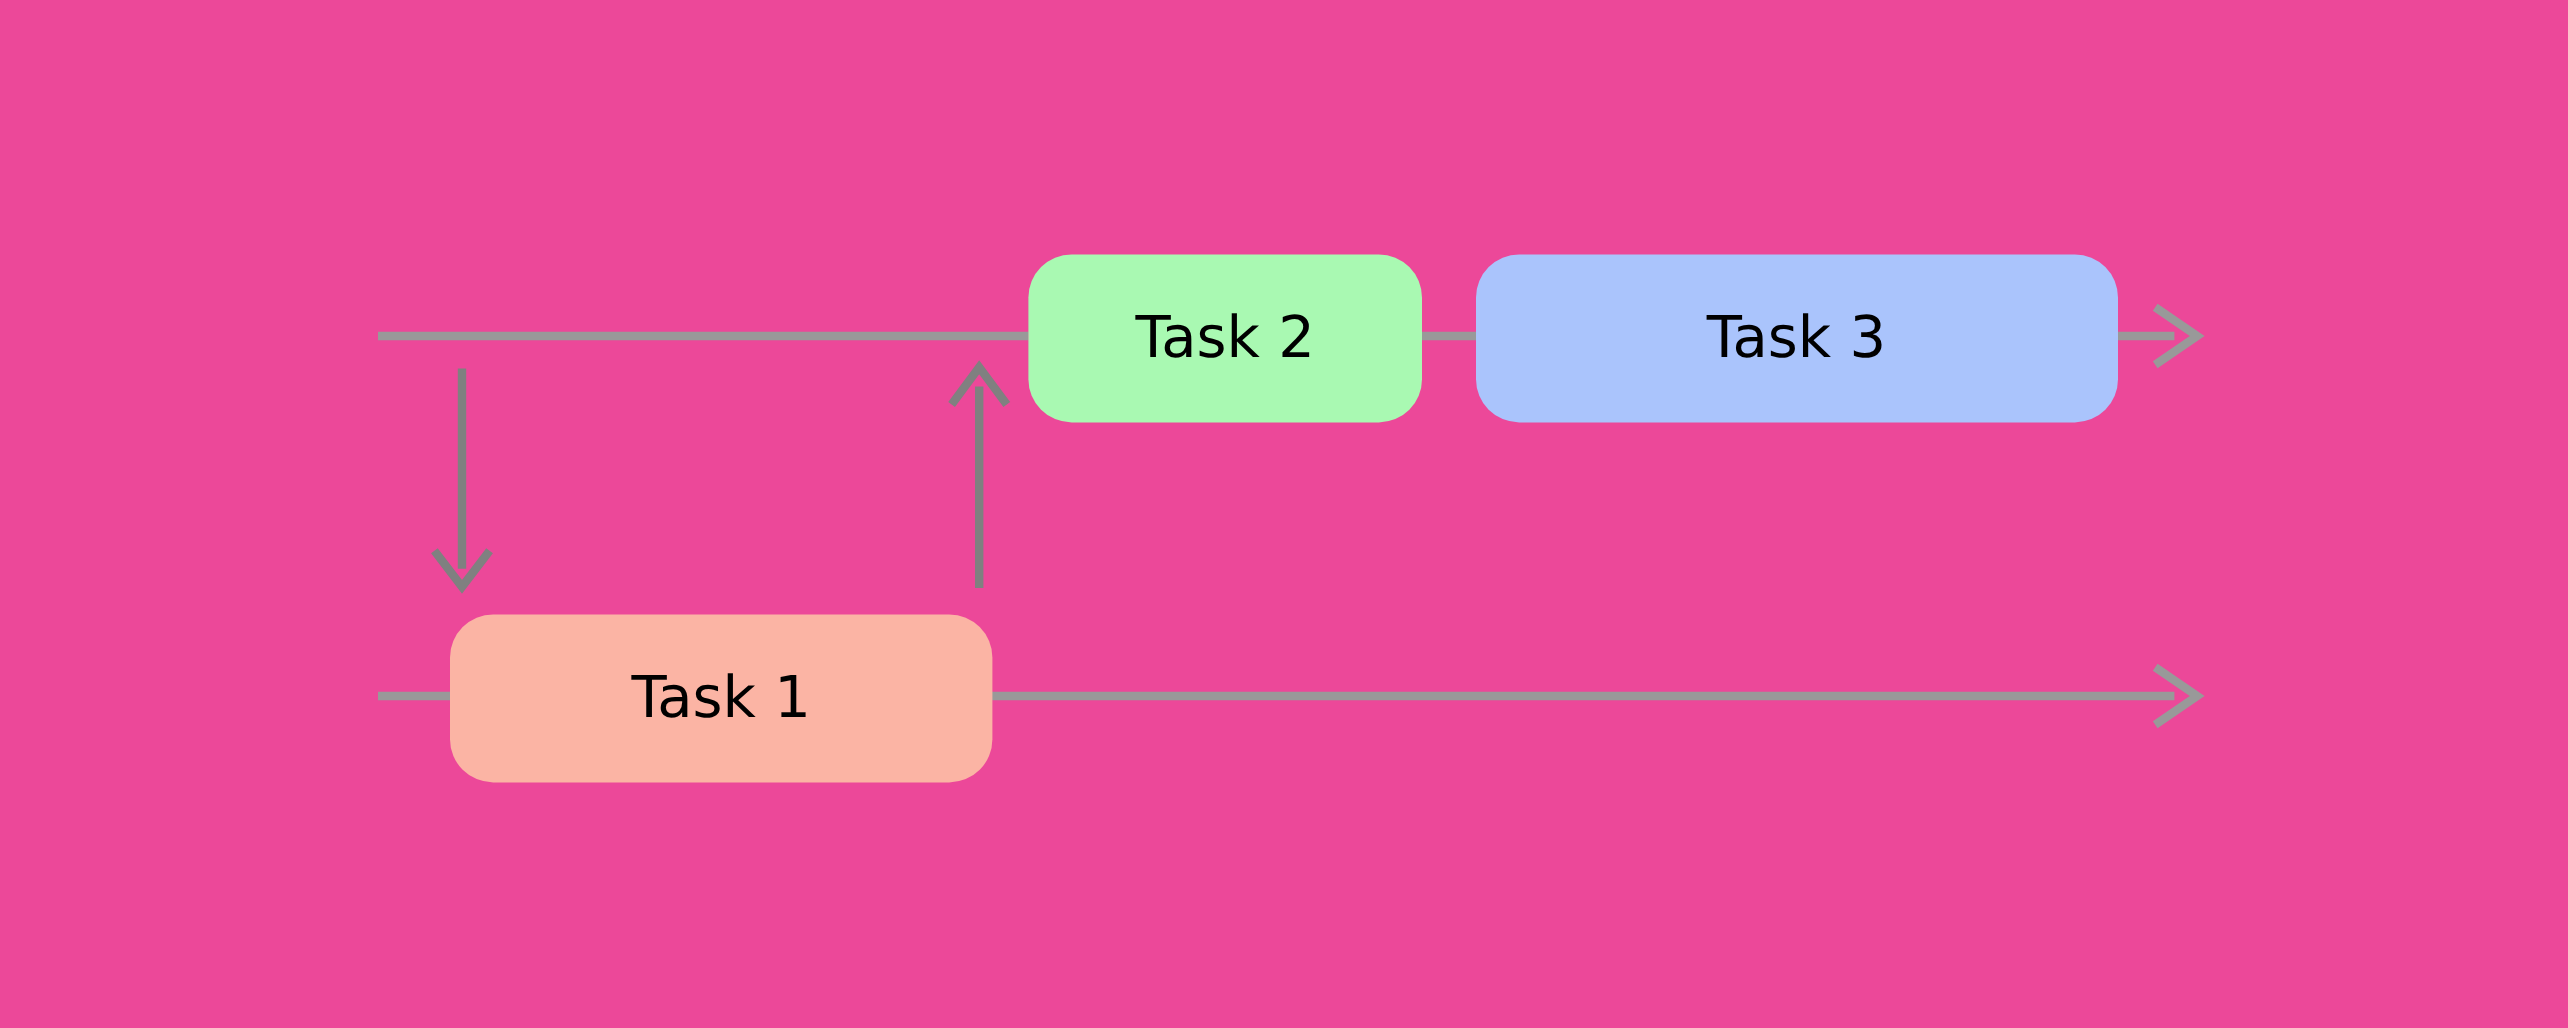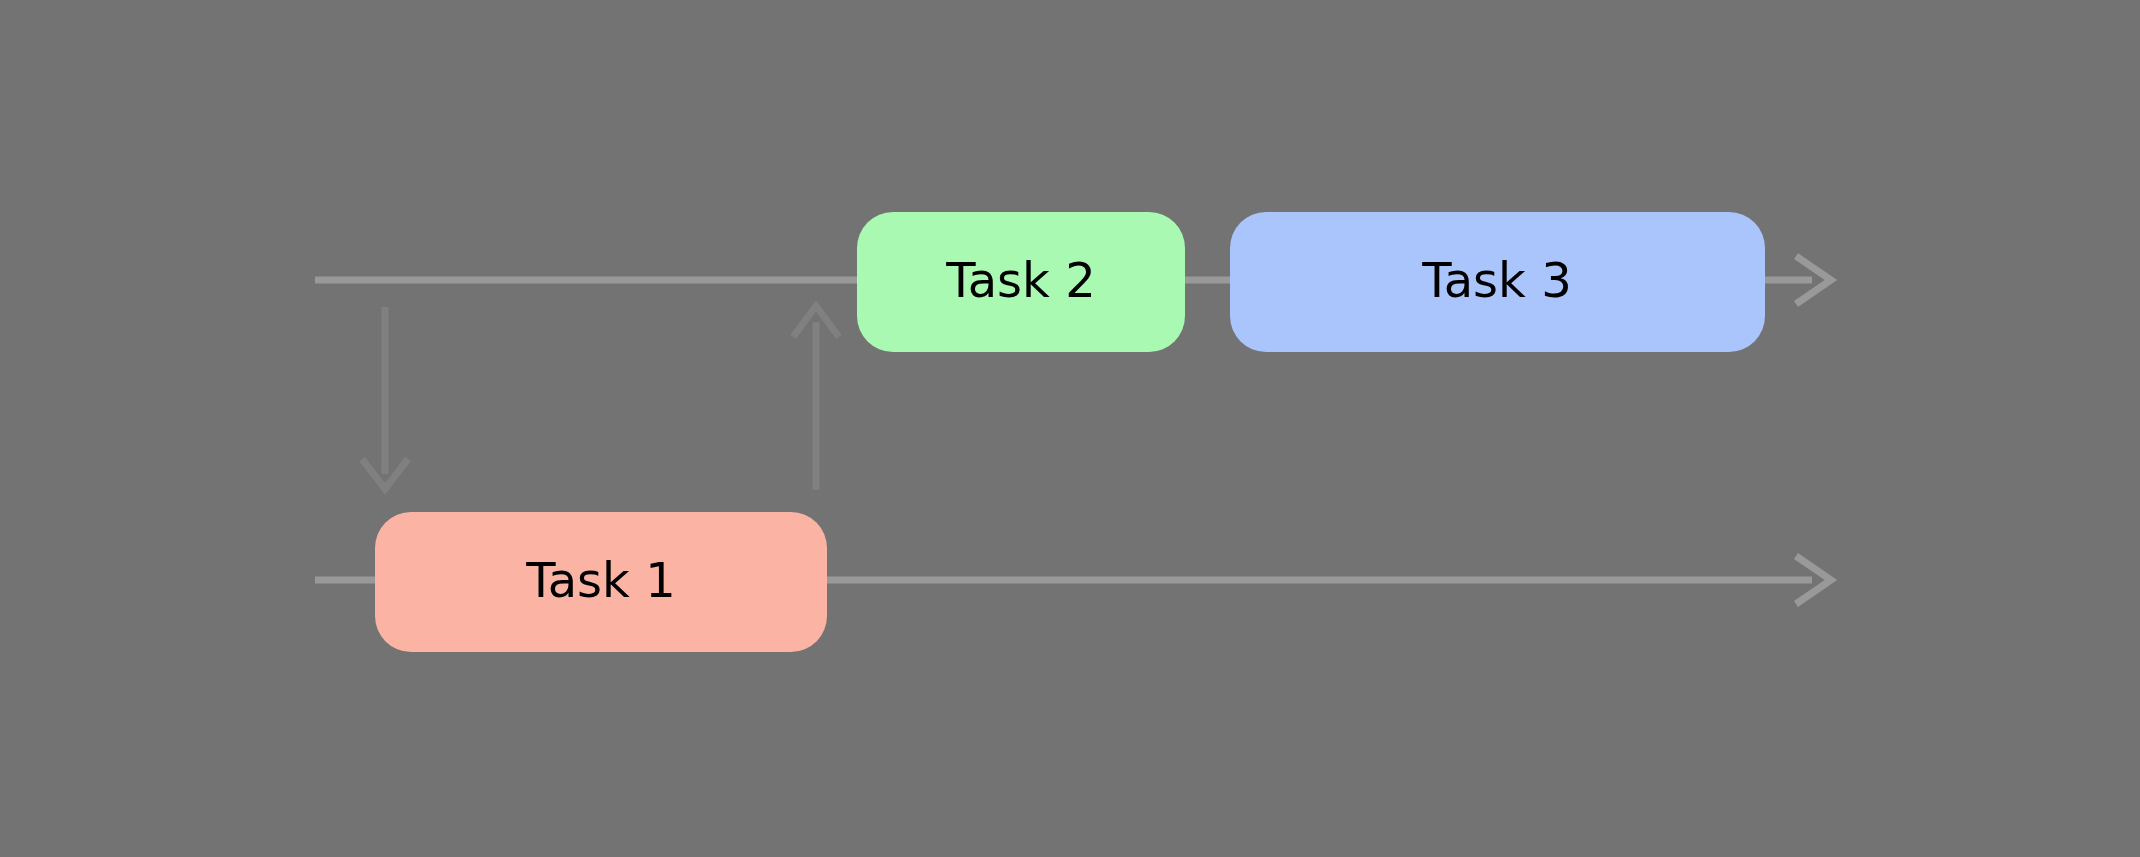--- a/index.html
+++ b/index.html
@@ -7,21 +7,21 @@
     padding: 0;
     background: #000000;
   }
   body {
     font-family: "DejaVu Sans", sans-serif;
   }
   #canvas {
     position: relative;
     width: 2140px;
     height: 857px;
-    background: #737373;
+    background: #ec4899;
     overflow: hidden;
   }
   #diagram-svg {
     position: absolute;
     left: 0;
     top: 0;
     width: 2140px;
     height: 857px;
     display: block;
   }

